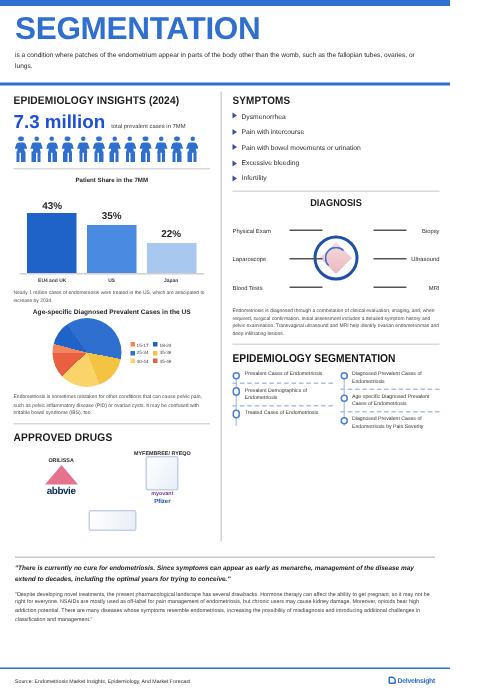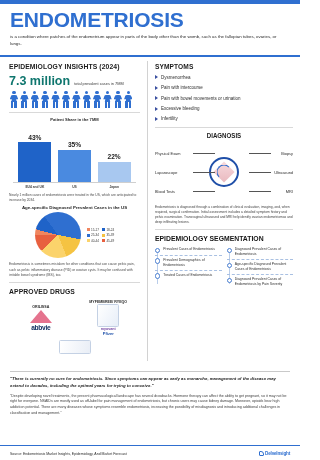--- a/index.html
+++ b/index.html
@@ -37,21 +37,21 @@
   .sechead {
     font-size: 7.4px; font-weight: bold; color: #1b1b1b;
     letter-spacing: 0.1px; font-stretch: condensed;
     transform: scaleX(0.92); transform-origin: left center;
   }
   .sechead.rt { font-size: 7.2px; }
   .hr { height: 1px; background: #d9d9d9; margin: 4px 0; }
 
   
   .statrow { display: flex; align-items: baseline; gap: 4px; margin-top: 3px; }
-  .statnum { font-size: 12.5px; font-weight: bold; color: #0f766e; }
+  .statnum { font-size: 12.5px; font-weight: bold; color: #1d4ed8; }
   .statlbl { font-size: 3.9px; color: #3a3a3a; }
 
   
   .people { display: flex; gap: 0.4px; margin-top: 3px; }
   .person { width: 10px; height: 17px; position: relative; }
   .person .h { position: absolute; left: 3.3px; top: 0; width: 3.4px; height: 3.4px; border-radius: 50%; background: #2f6fd0; }
   .person .b { position: absolute; left: 0.8px; top: 3.8px; width: 8.4px; height: 7.2px; background: #2f6fd0;
                border-radius: 3px 3px 1px 1px; clip-path: polygon(18% 0,82% 0,100% 62%,76% 62%,82% 100%,18% 100%,24% 62%,0 62%); }
   .person .l1 { position: absolute; left: 2.1px; top: 10.4px; width: 2.4px; height: 6.4px; background: #2f6fd0; }
   .person .l2 { position: absolute; left: 5.4px; top: 10.4px; width: 2.4px; height: 6.4px; background: #2f6fd0; }
@@ -141,21 +141,21 @@
   .logotxt { font-size: 4.6px; font-weight: bold; color: #2f6fd0; letter-spacing: -0.2px; }
 </style>
 </head>
 <body>
 
 <div id="page">
 
   <div class="topbar"></div>
 
   <div class="header">
-    <div class="title">ENDOMETRIOSIS</div>
+    <div class="title">SEGMENTATION</div>
     <div class="subtitle">is a condition where patches of the endometrium appear in parts of the body other than the womb, such as the fallopian tubes, ovaries, or lungs.</div>
   </div>
   <div class="headrule"></div>
 
   <div class="body">
 
     <div class="colL">
 
       <div class="sechead">EPIDEMIOLOGY INSIGHTS (2024)</div>
 

